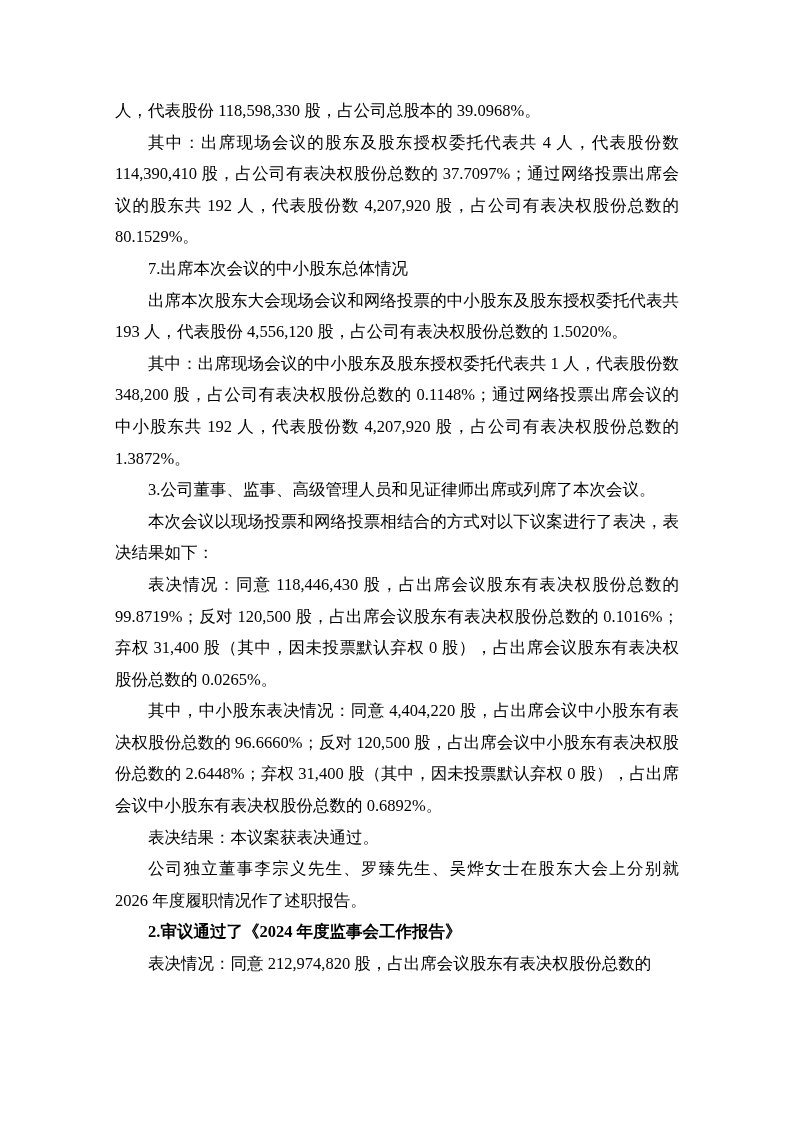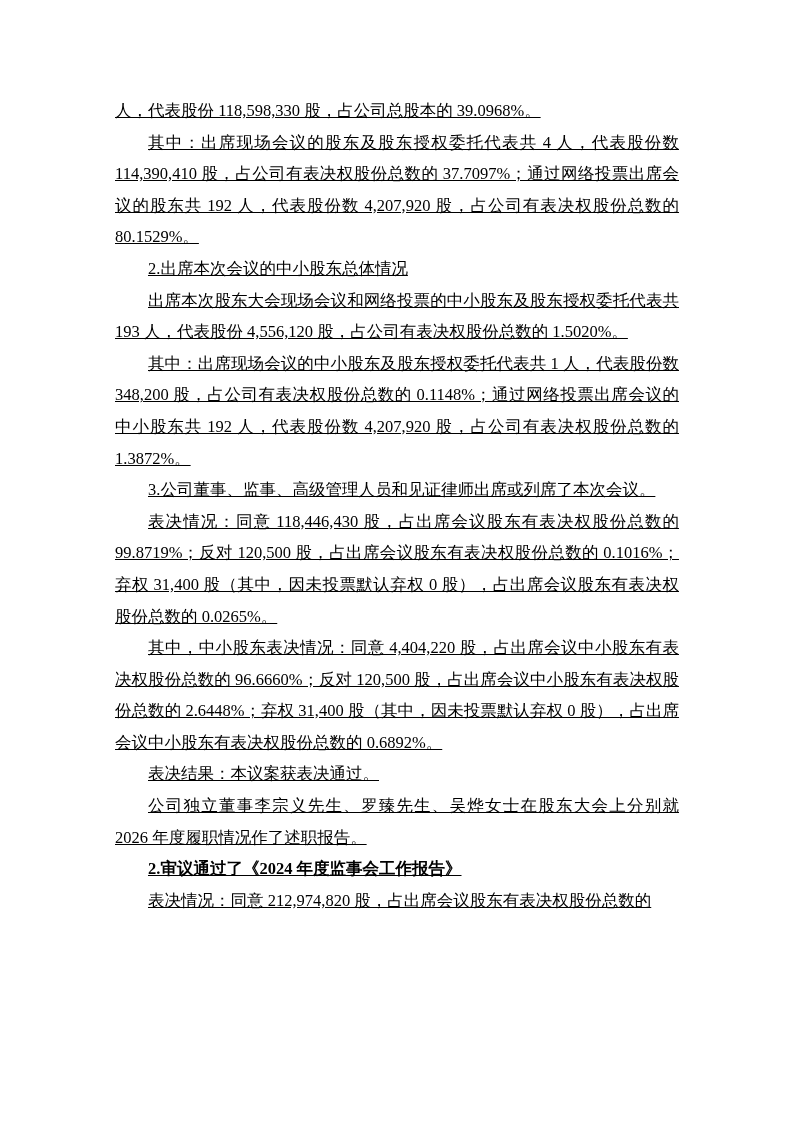--- a/index.html
+++ b/index.html
@@ -22,40 +22,40 @@
     font-family: "Liberation Serif", "DejaVu Serif", serif;
     font-size: 16.5px;
     line-height: 31.6px;
     color: #000000;
     text-align: justify;
     text-justify: inter-ideograph;
   }
   .doc-body p {
     margin: 0;
     padding: 0;
-    text-decoration: underline;
   }
   .doc-body p.indent {
     text-indent: 33px;
   }
   .doc-body p.bold {
     font-weight: bold;
   }
 </style>
 </head>
 <body>
 
 <div class="page">
   <div class="doc-body" id="doc-body">
       <p class="">人，代表股份 118,598,330 股，占公司总股本的 39.0968%。</p>
       <p class="indent">其中：出席现场会议的股东及股东授权委托代表共 4 人，代表股份数 114,390,410 股，占公司有表决权股份总数的 37.7097%；通过网络投票出席会议的股东共 192 人，代表股份数 4,207,920 股，占公司有表决权股份总数的 80.1529%。</p>
-      <p class="indent">2.出席本次会议的中小股东总体情况</p>
+      <p class="indent">7.出席本次会议的中小股东总体情况</p>
       <p class="indent">出席本次股东大会现场会议和网络投票的中小股东及股东授权委托代表共 193 人，代表股份 4,556,120 股，占公司有表决权股份总数的 1.5020%。</p>
       <p class="indent">其中：出席现场会议的中小股东及股东授权委托代表共 1 人，代表股份数 348,200 股，占公司有表决权股份总数的 0.1148%；通过网络投票出席会议的中小股东共 192 人，代表股份数 4,207,920 股，占公司有表决权股份总数的 1.3872%。</p>
       <p class="indent">3.公司董事、监事、高级管理人员和见证律师出席或列席了本次会议。</p>
+      <p class="indent">本次会议以现场投票和网络投票相结合的方式对以下议案进行了表决，表决结果如下：</p>
       <p class="indent">表决情况：同意 118,446,430 股，占出席会议股东有表决权股份总数的 99.8719%；反对 120,500 股，占出席会议股东有表决权股份总数的 0.1016%；弃权 31,400 股（其中，因未投票默认弃权 0 股），占出席会议股东有表决权股份总数的 0.0265%。</p>
       <p class="indent">其中，中小股东表决情况：同意 4,404,220 股，占出席会议中小股东有表决权股份总数的 96.6660%；反对 120,500 股，占出席会议中小股东有表决权股份总数的 2.6448%；弃权 31,400 股（其中，因未投票默认弃权 0 股），占出席会议中小股东有表决权股份总数的 0.6892%。</p>
       <p class="indent">表决结果：本议案获表决通过。</p>
       <p class="indent">公司独立董事李宗义先生、罗臻先生、吴烨女士在股东大会上分别就 2026 年度履职情况作了述职报告。</p>
       <p class="indent bold">2.审议通过了《2024 年度监事会工作报告》</p>
       <p class="indent">表决情况：同意 212,974,820 股，占出席会议股东有表决权股份总数的</p>
     </div>
 </div>
 
 </body></html>

